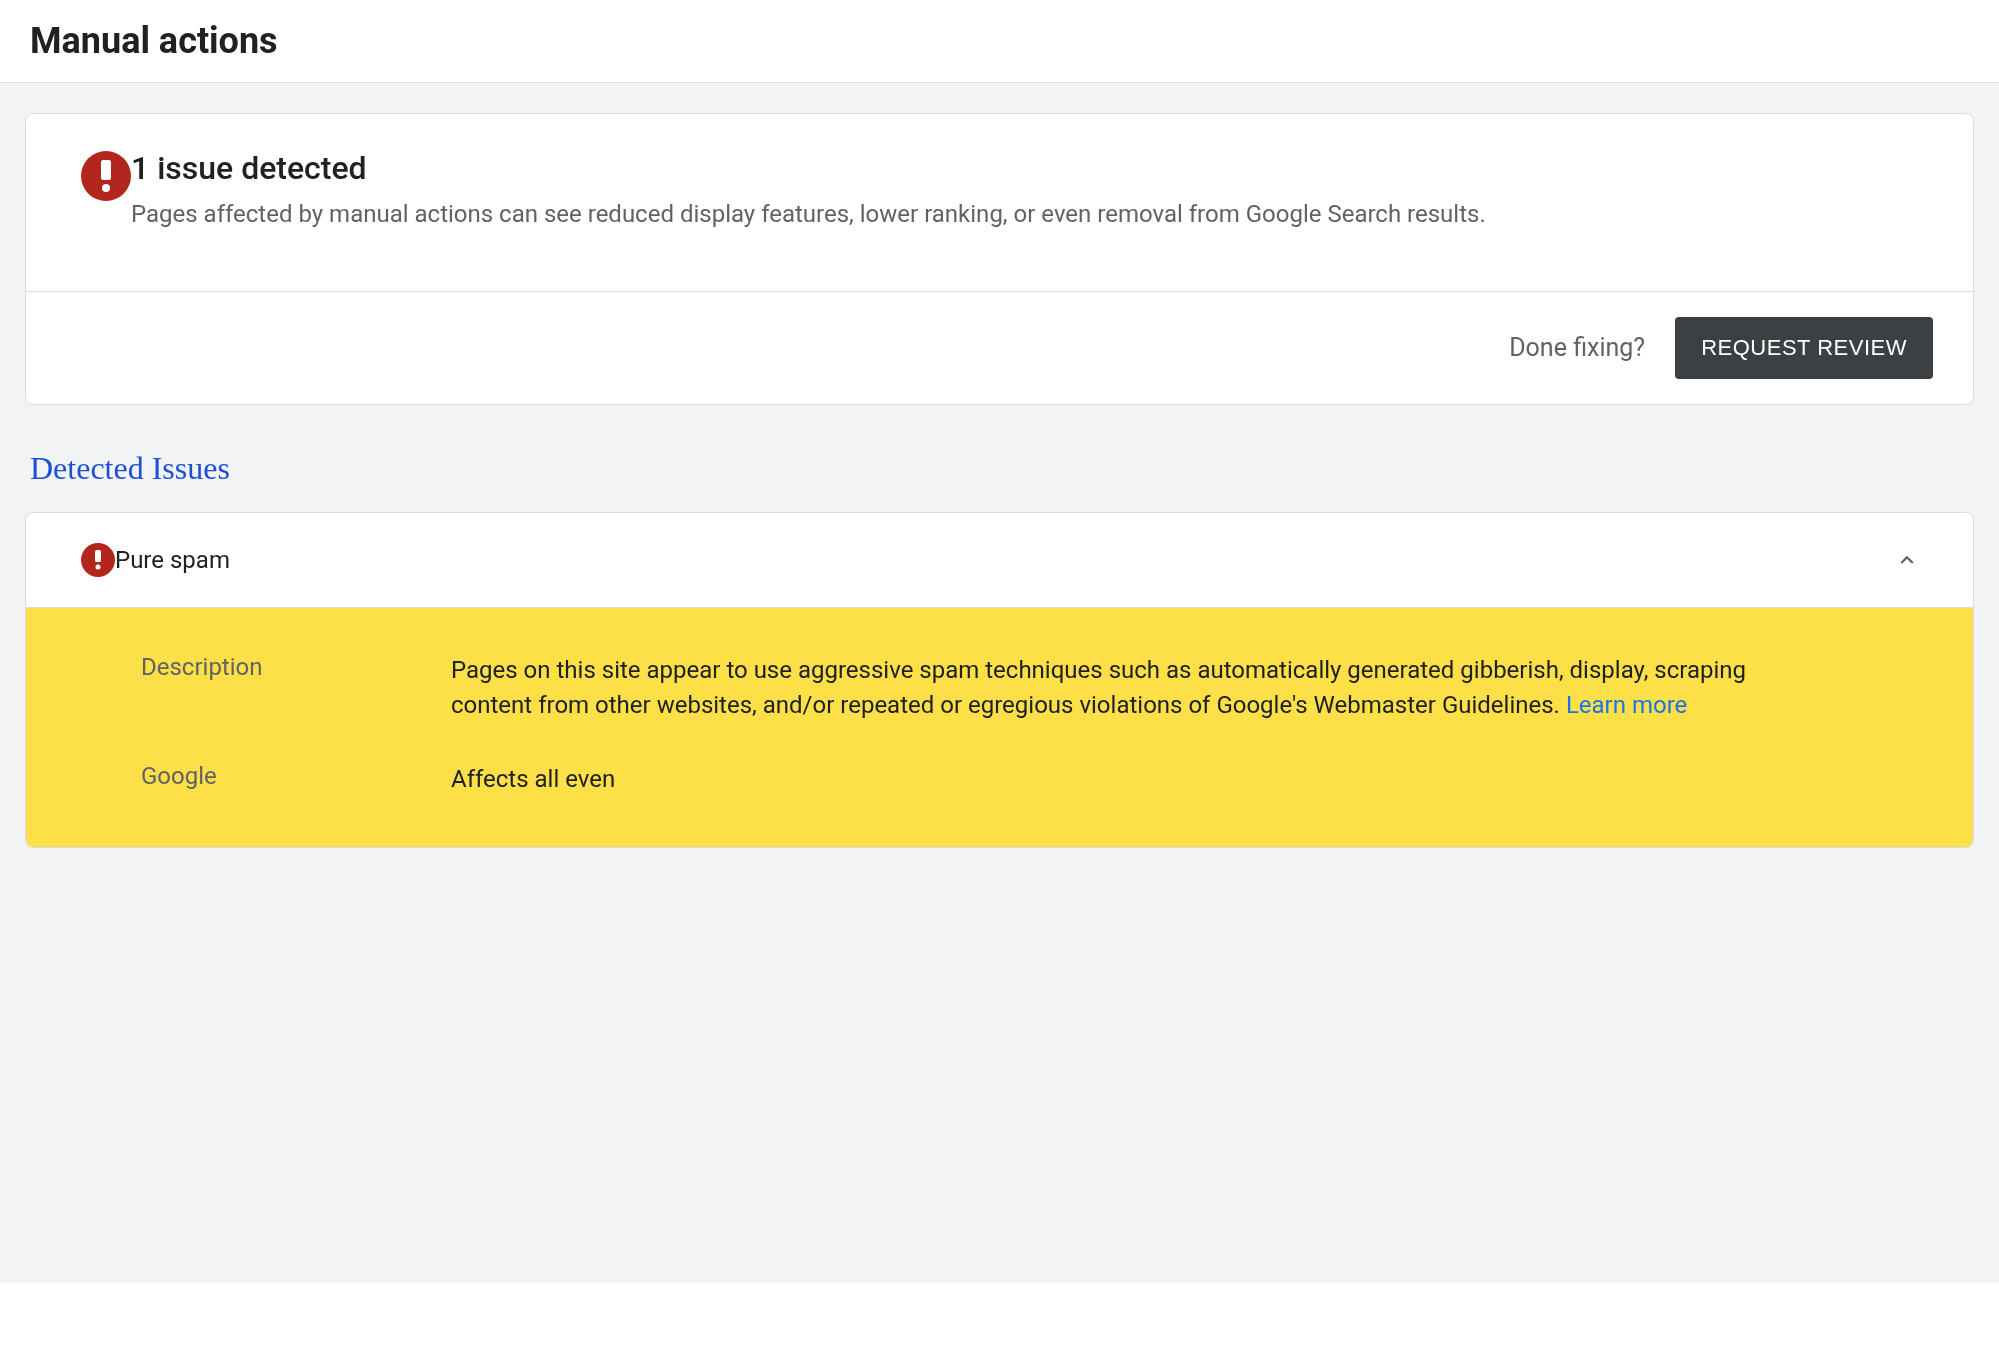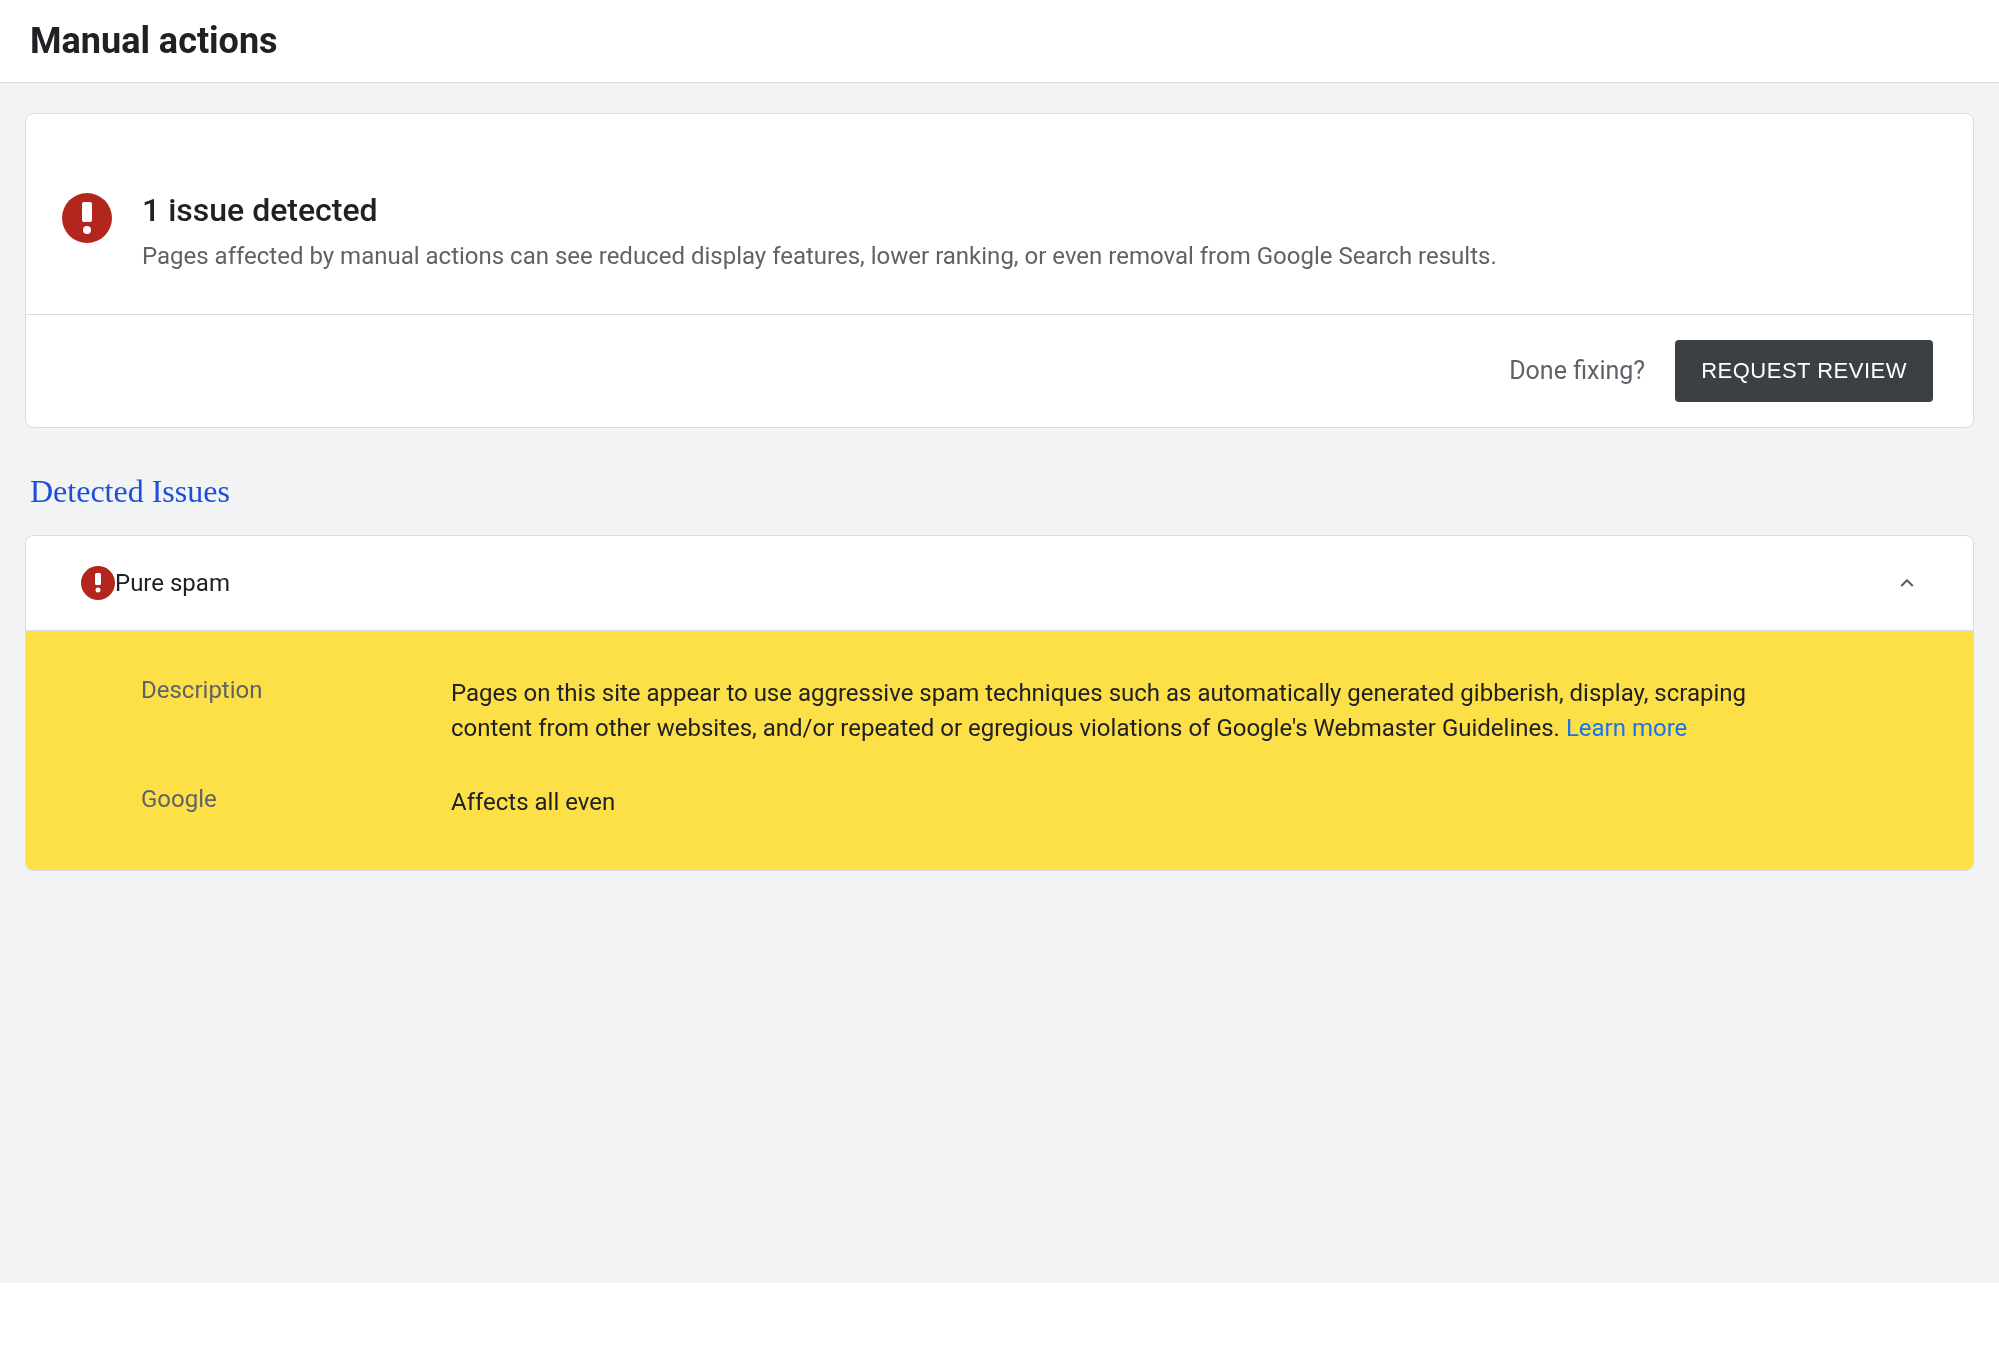--- a/index.html
+++ b/index.html
@@ -28,24 +28,22 @@
       min-height: 1200px;
     }
     .card {
       background: #fff;
       border-radius: 8px;
       border: 1px solid #dadce0;
       overflow: hidden;
     }
     .card-top {
       display: flex;
-      padding: 35px 45px 40px 36px;
-      gap: 30px;
+      padding: 35px 45px 40px 55px;
       align-items: flex-start;
-      margin-top: 42px;
     }
     .alert-icon {
       width: 50px;
       height: 50px;
       border-radius: 50%;
       background: #b3261e;
       display: flex;
       align-items: center;
       justify-content: center;
       flex-shrink: 0;
@@ -68,20 +66,21 @@
       line-height: 1.45;
       max-width: 1400px;
     }
     .card-bottom {
       border-top: 1px solid #dadce0;
       padding: 25px 40px;
       display: flex;
       justify-content: flex-end;
       align-items: center;
       gap: 30px;
+      margin-top: 19px;
     }
     .prompt-text {
       font-size: 25px;
       color: #5f6368;
     }
     .review-button {
       background: #3c4043;
       color: #fff;
       border: none;
       padding: 18px 26px;

